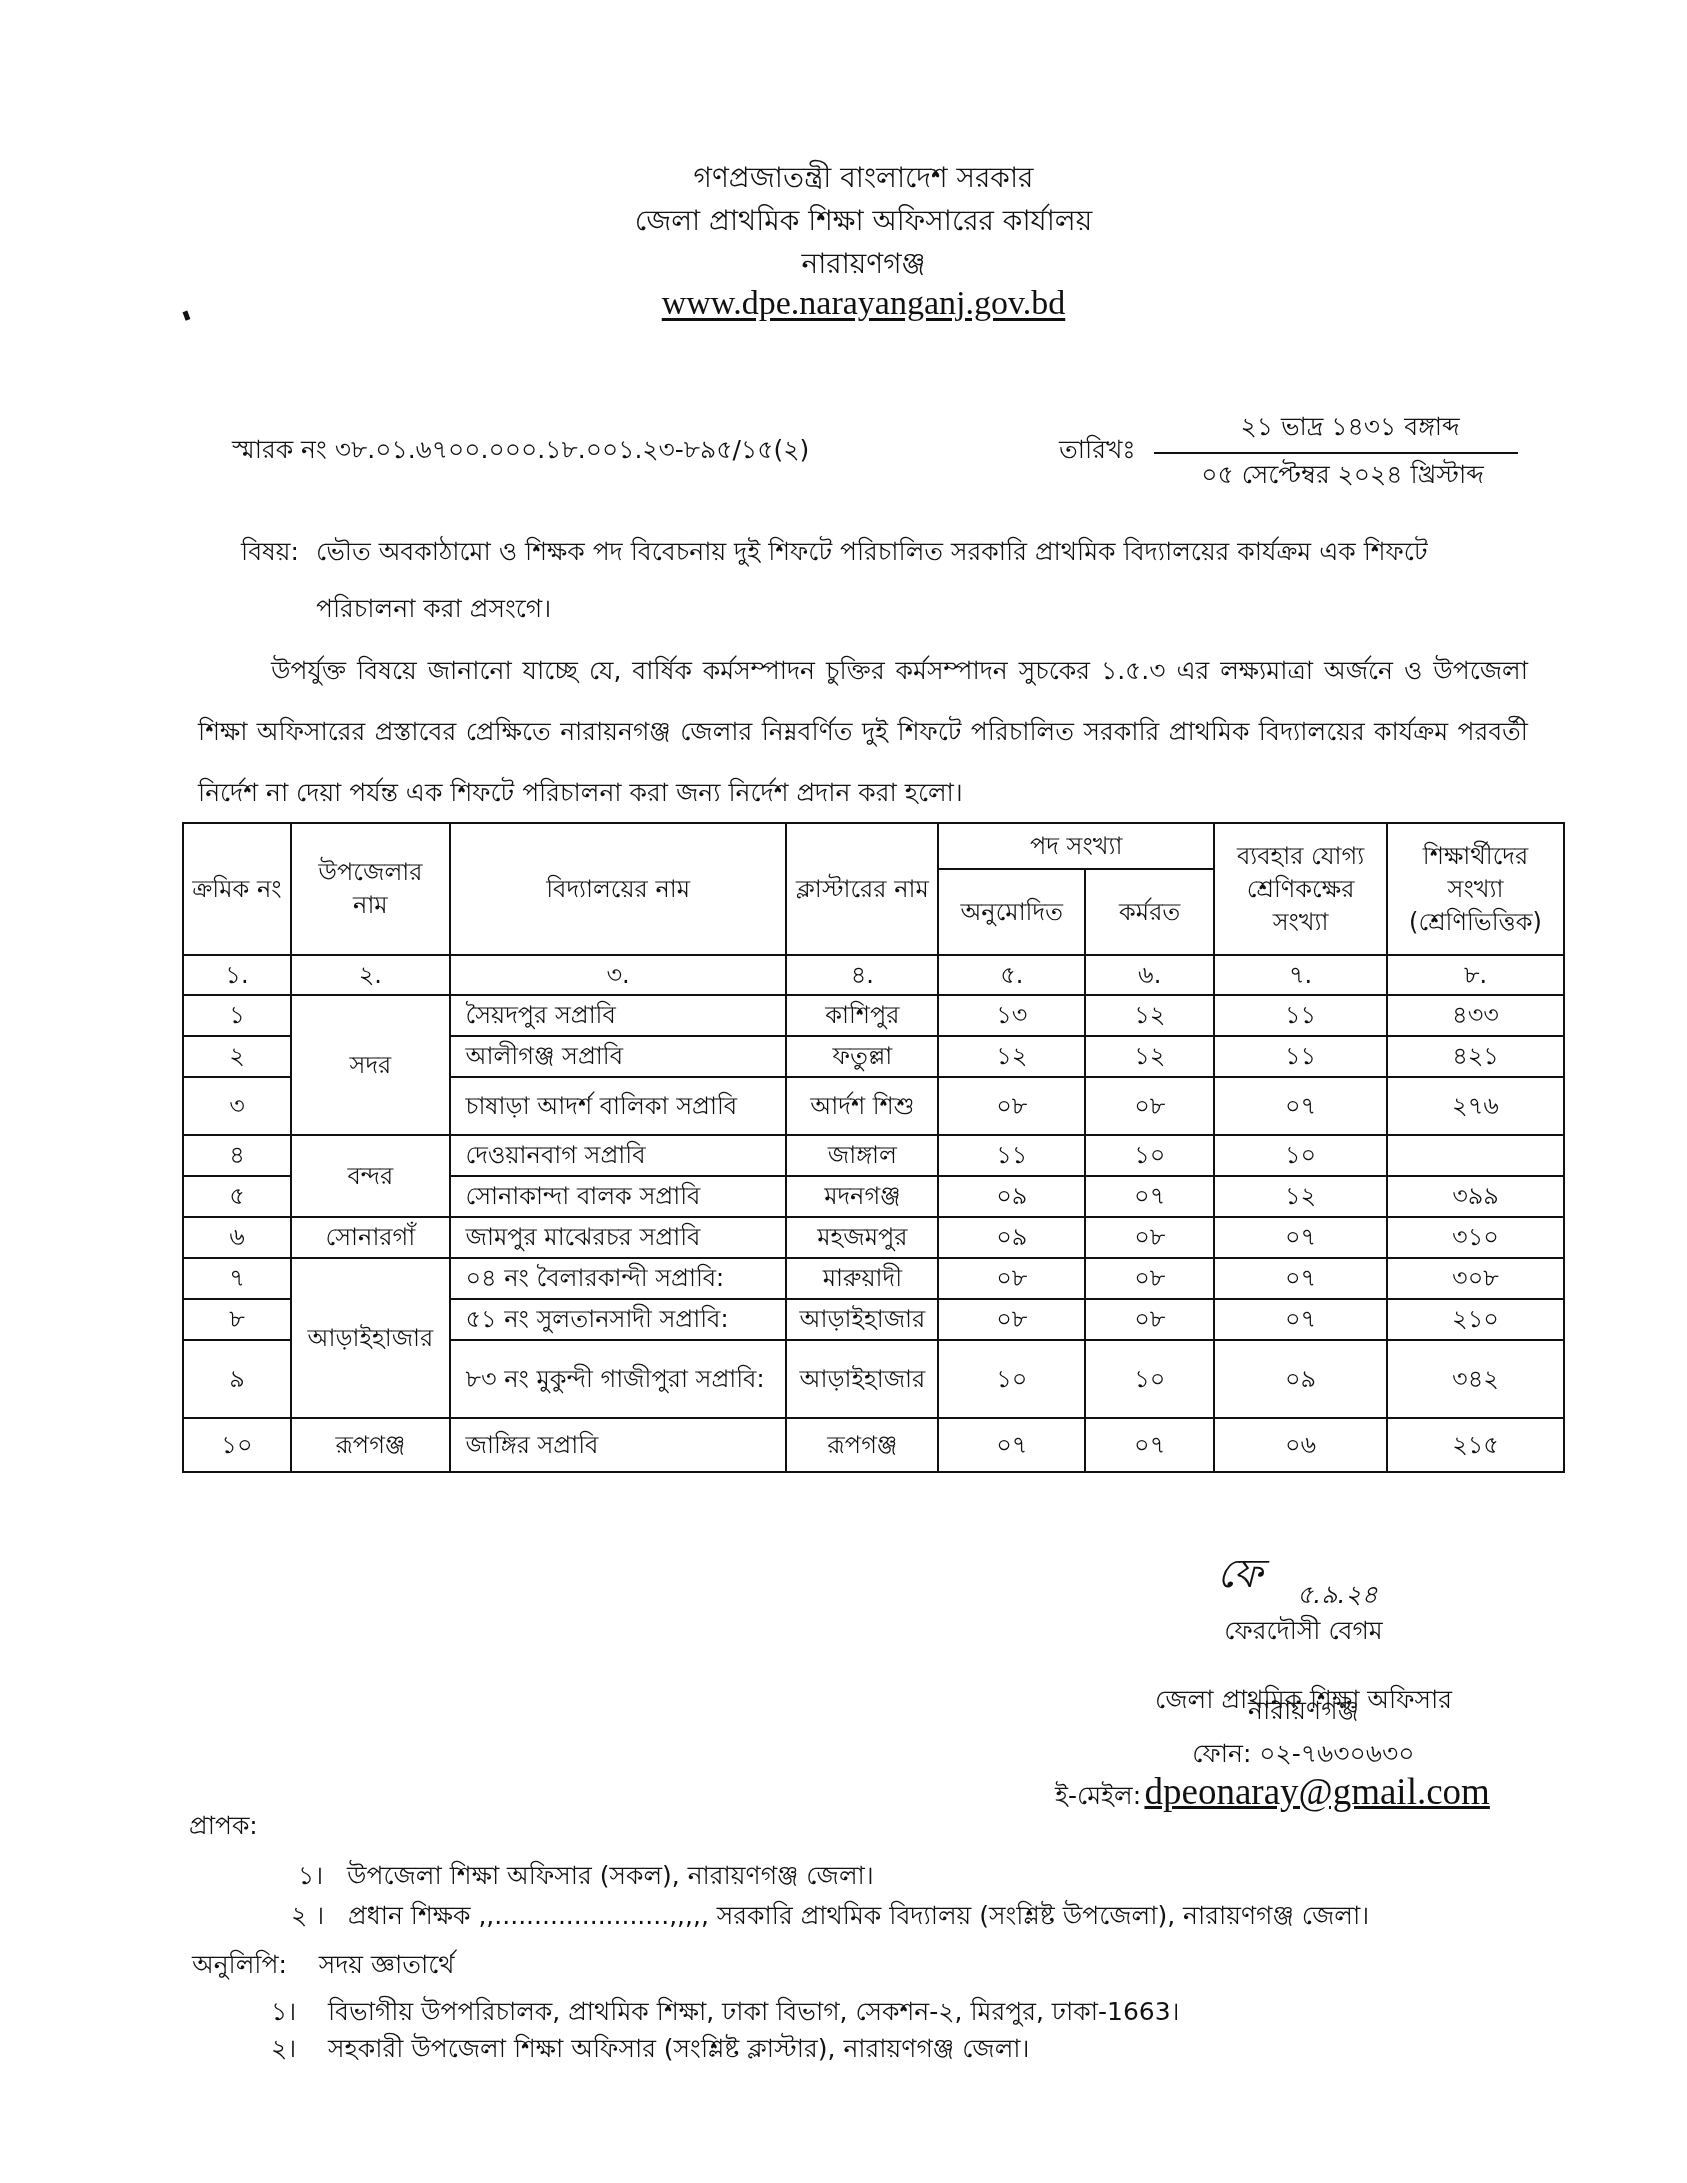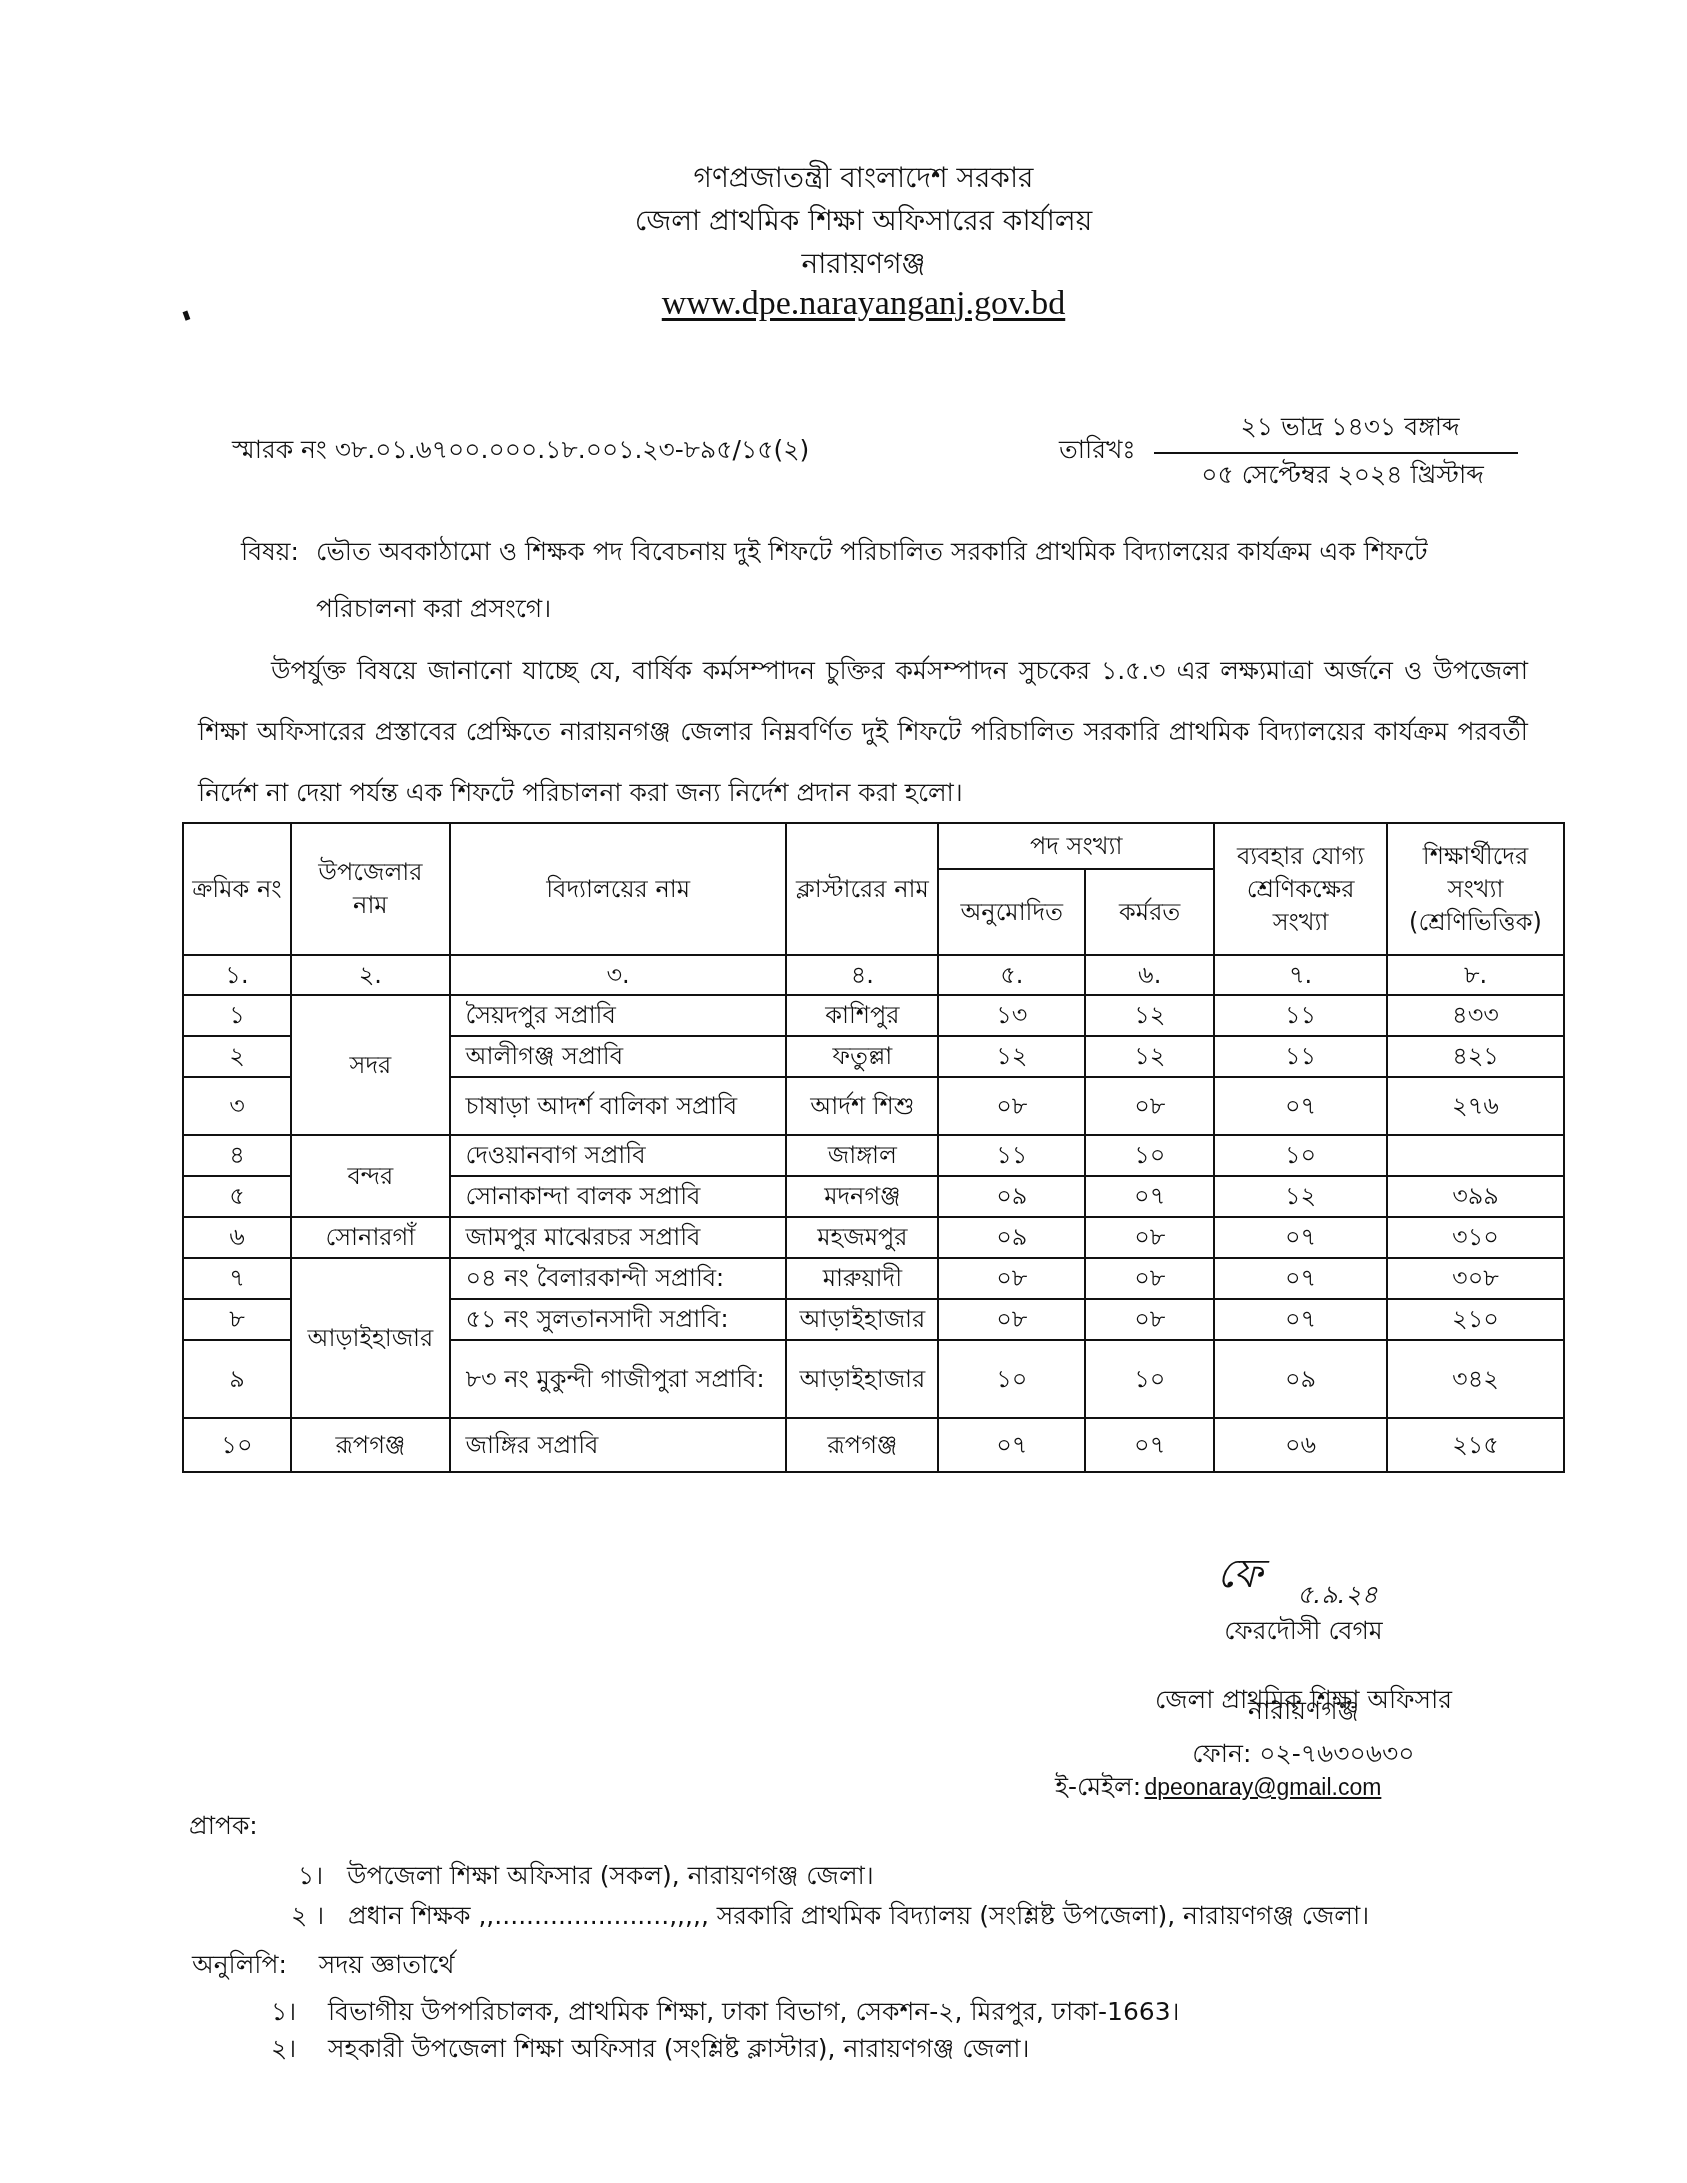--- a/index.html
+++ b/index.html
@@ -12,21 +12,21 @@
   .hdr { left: 0; width: 1687px; text-align: center; font-size: 28px; line-height: 37px; }
   .web { font-family: "Liberation Serif", "DejaVu Serif", serif; font-size: 34px; text-decoration: underline; text-underline-offset: 4px; }
   .txt { font-size: 25px; line-height: 33px; }
   .para { font-size: 25px; line-height: 61px; text-align: justify; }
   .para .ind { display: inline-block; width: 73px; }
   .date-line { border-top: 2px solid #111; width: 364px; }
   table.doc { border-collapse: collapse; position: absolute; left: 182px; top: 822px; width: 1383px; }
   table.doc td, table.doc th { border: 2px solid #111; font-weight: normal; font-size: 24px; line-height: 33px; text-align: center; vertical-align: middle; padding: 2.6px 6.6px; }
   table.doc td.left { text-align: left; padding-left: 14.6px; }
   .sig { font-family: "DejaVu Serif", serif; font-style: italic; font-size: 40px; }
-  .mail { font-family: Liberation Sans, sans-serif; font-size: 23px; text-decoration: underline; }
+  .mail { font-family: Liberation Serif, serif; font-size: 37px; text-decoration: underline; }
   .mark { width: 5.3px; height: 9.3px; background: #111; transform: rotate(-20deg); }
 </style>
 </head>
 <body>
 
 <div class="abs hdr" style="top:159px; left:20px;">গণপ্রজাতন্ত্রী বাংলাদেশ সরকার</div>
 <div class="abs hdr" style="top:202px; left:20px;">জেলা প্রাথমিক শিক্ষা অফিসারের কার্যালয়</div>
 <div class="abs hdr" style="top:245px; left:20px;">নারায়ণগঞ্জ</div>
 <div class="abs hdr web" style="top:284px; left:20px;">www.dpe.narayanganj.gov.bd</div>
 <div class="abs mark" style="left:184px; top:311px;"></div>

